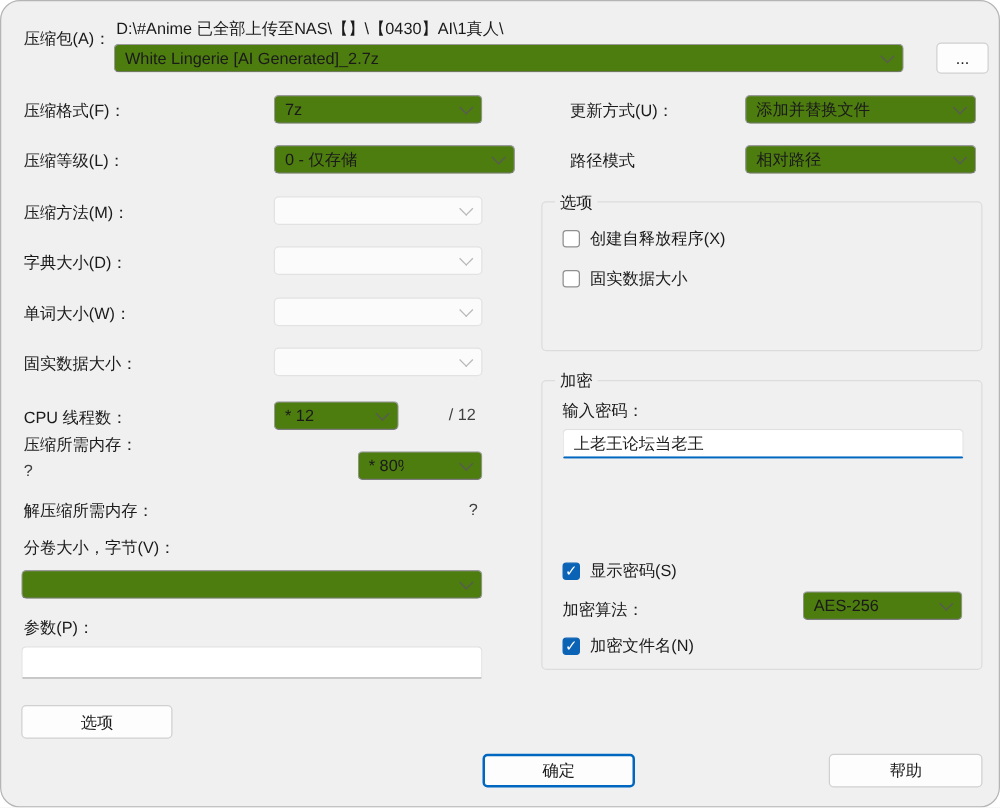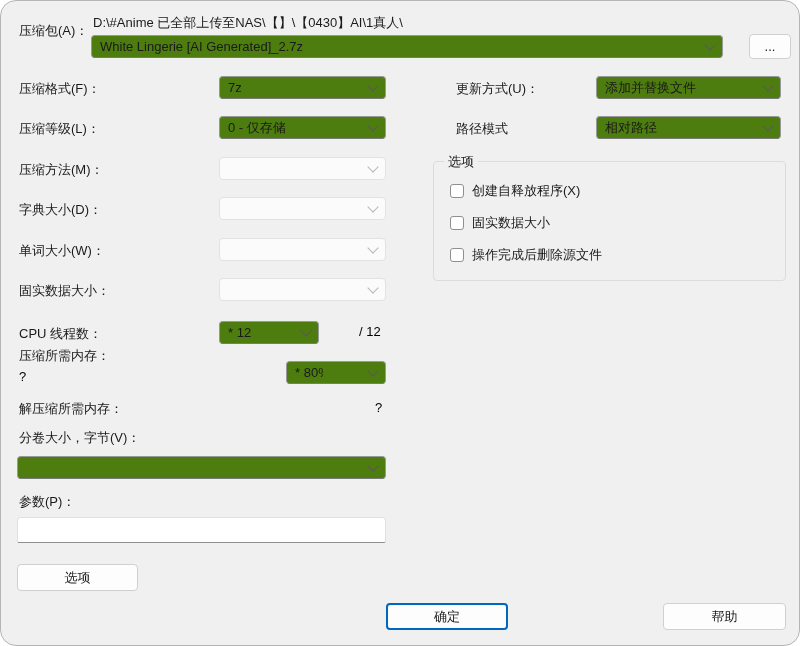--- a/index.html
+++ b/index.html
@@ -11,21 +11,21 @@
     position:relative;
     width:798px;height:644px;
     background:#f0f0f0;
     border:1px solid #b5b5b5;
     border-radius:16px;
     overflow:hidden;
     font-size:13px;
     color:#1a1a1a;
   }
   .lbl{position:absolute;white-space:nowrap;color:#1a1a1a;}
-  .smalltxt{position:absolute;white-space:nowrap;color:#000000;}
+  .smalltxt{position:absolute;white-space:nowrap;color:#404040;}
 
   
   .combo{
     position:absolute;height:23px;
     background:#4d7c0f;
     border:1px solid #999999;
     border-bottom-color:#7a7a7a;
     border-radius:4px;
     display:flex;align-items:center;
     padding:0 8px;box-sizing:border-box;
@@ -128,21 +128,21 @@
     <span>...</span>
   </div>
 
   <div class="lbl" style="left:18px;top:79px;">压缩格式(F)：</div>
   <div class="combo" style="left:218px;top:75px;width:167px;">
     <span class="val">7z</span>
     <span class="chev"></span>
   </div>
 
   <div class="lbl" style="left:18px;top:119px;">压缩等级(L)：</div>
-  <div class="combo" style="left:218px;top:115px;width:167px;">
+  <div class="combo" style="left:218px;top:115px;width:193px;">
     <span class="val">0 - 仅存储</span>
     <span class="chev"></span>
   </div>
 
   <div class="lbl" style="left:18px;top:160px;">压缩方法(M)：</div>
   <div class="combo disabled" style="left:218px;top:156px;width:167px;">
     <span class="val"></span>
     <span class="chev"></span>
   </div>
 
@@ -211,26 +211,46 @@
   <div class="groupbox" style="left:432px;top:160px;width:353px;height:120px;">
     <div class="grouplabel">选项</div>
     <label class="checkbox" style="left:16px;top:20px;">
       <span class="box"></span>
       <span>创建自释放程序(X)</span>
     </label>
     <label class="checkbox" style="left:16px;top:52px;">
       <span class="box"></span>
       <span>固实数据大小</span>
     </label>
-    <label class="checkbox" style="left:16px;top:84px;">
-      <span class="box"></span>
-      <span>操作完成后删除源文件</span>
-    </label>
-  </div>
-
+  </div>
+
+  <div class="groupbox" style="left:432px;top:303px;width:353px;height:232px;">
+    <div class="grouplabel">加密</div>
+
+    <div class="lbl" style="left:16px;top:15px;">输入密码：</div>
+    <div class="txtfield focused" style="left:16px;top:38px;width:321px;">
+      <span>上老王论坛当老王</span>
+    </div>
+
+    <label class="checkbox checked" style="left:16px;top:143px;">
+      <span class="box"></span>
+      <span>显示密码(S)</span>
+    </label>
+
+    <div class="lbl" style="left:16px;top:174px;">加密算法：</div>
+    <div class="combo" style="left:208px;top:168px;width:128px;">
+      <span class="val">AES-256</span>
+      <span class="chev"></span>
+    </div>
+
+    <label class="checkbox checked" style="left:16px;top:203px;">
+      <span class="box"></span>
+      <span>加密文件名(N)</span>
+    </label>
+  </div>
 
   <div class="btn default" style="left:385px;top:602px;width:122px;height:27px;">
     <span>确定</span>
   </div>
   <div class="btn" style="left:523px;top:602px;width:122px;height:27px;margin-top:44px;">
     <span>取消</span>
   </div>
   <div class="btn" style="left:662px;top:602px;width:123px;height:27px;">
     <span>帮助</span>
   </div>

